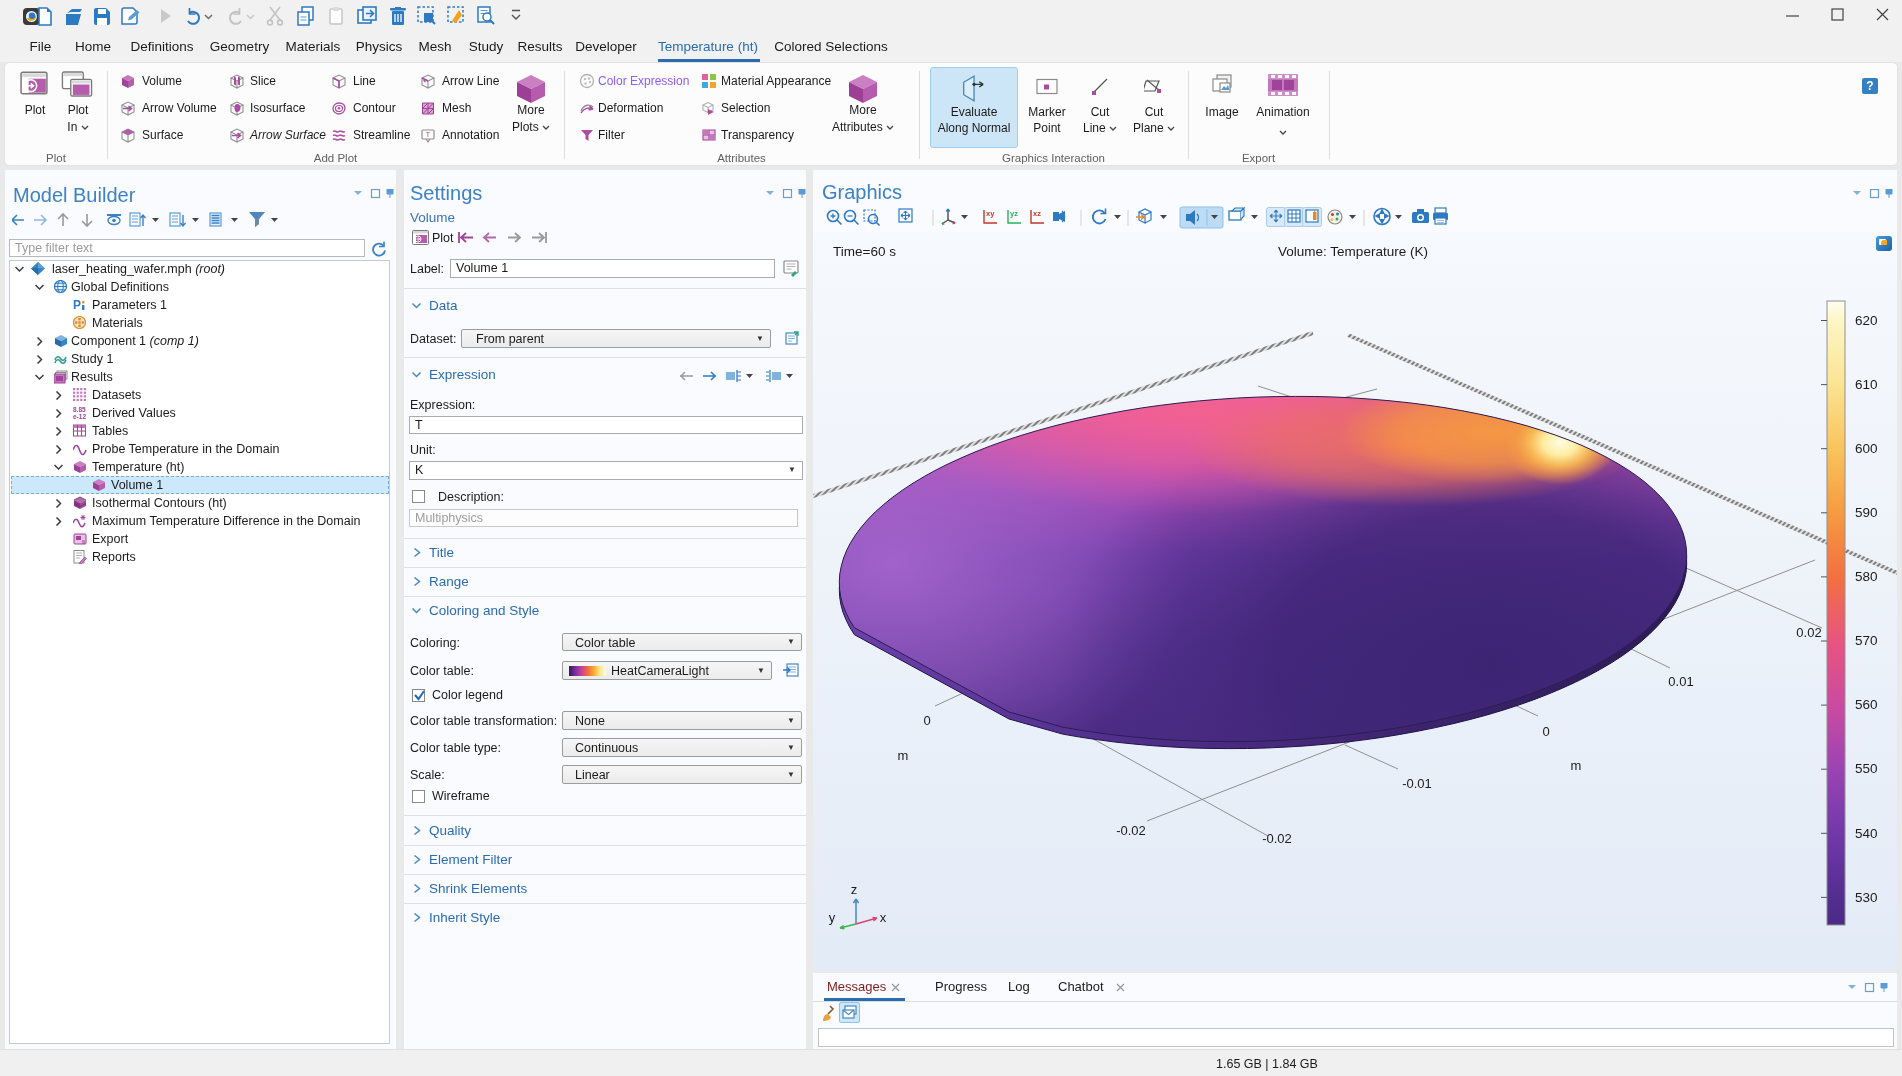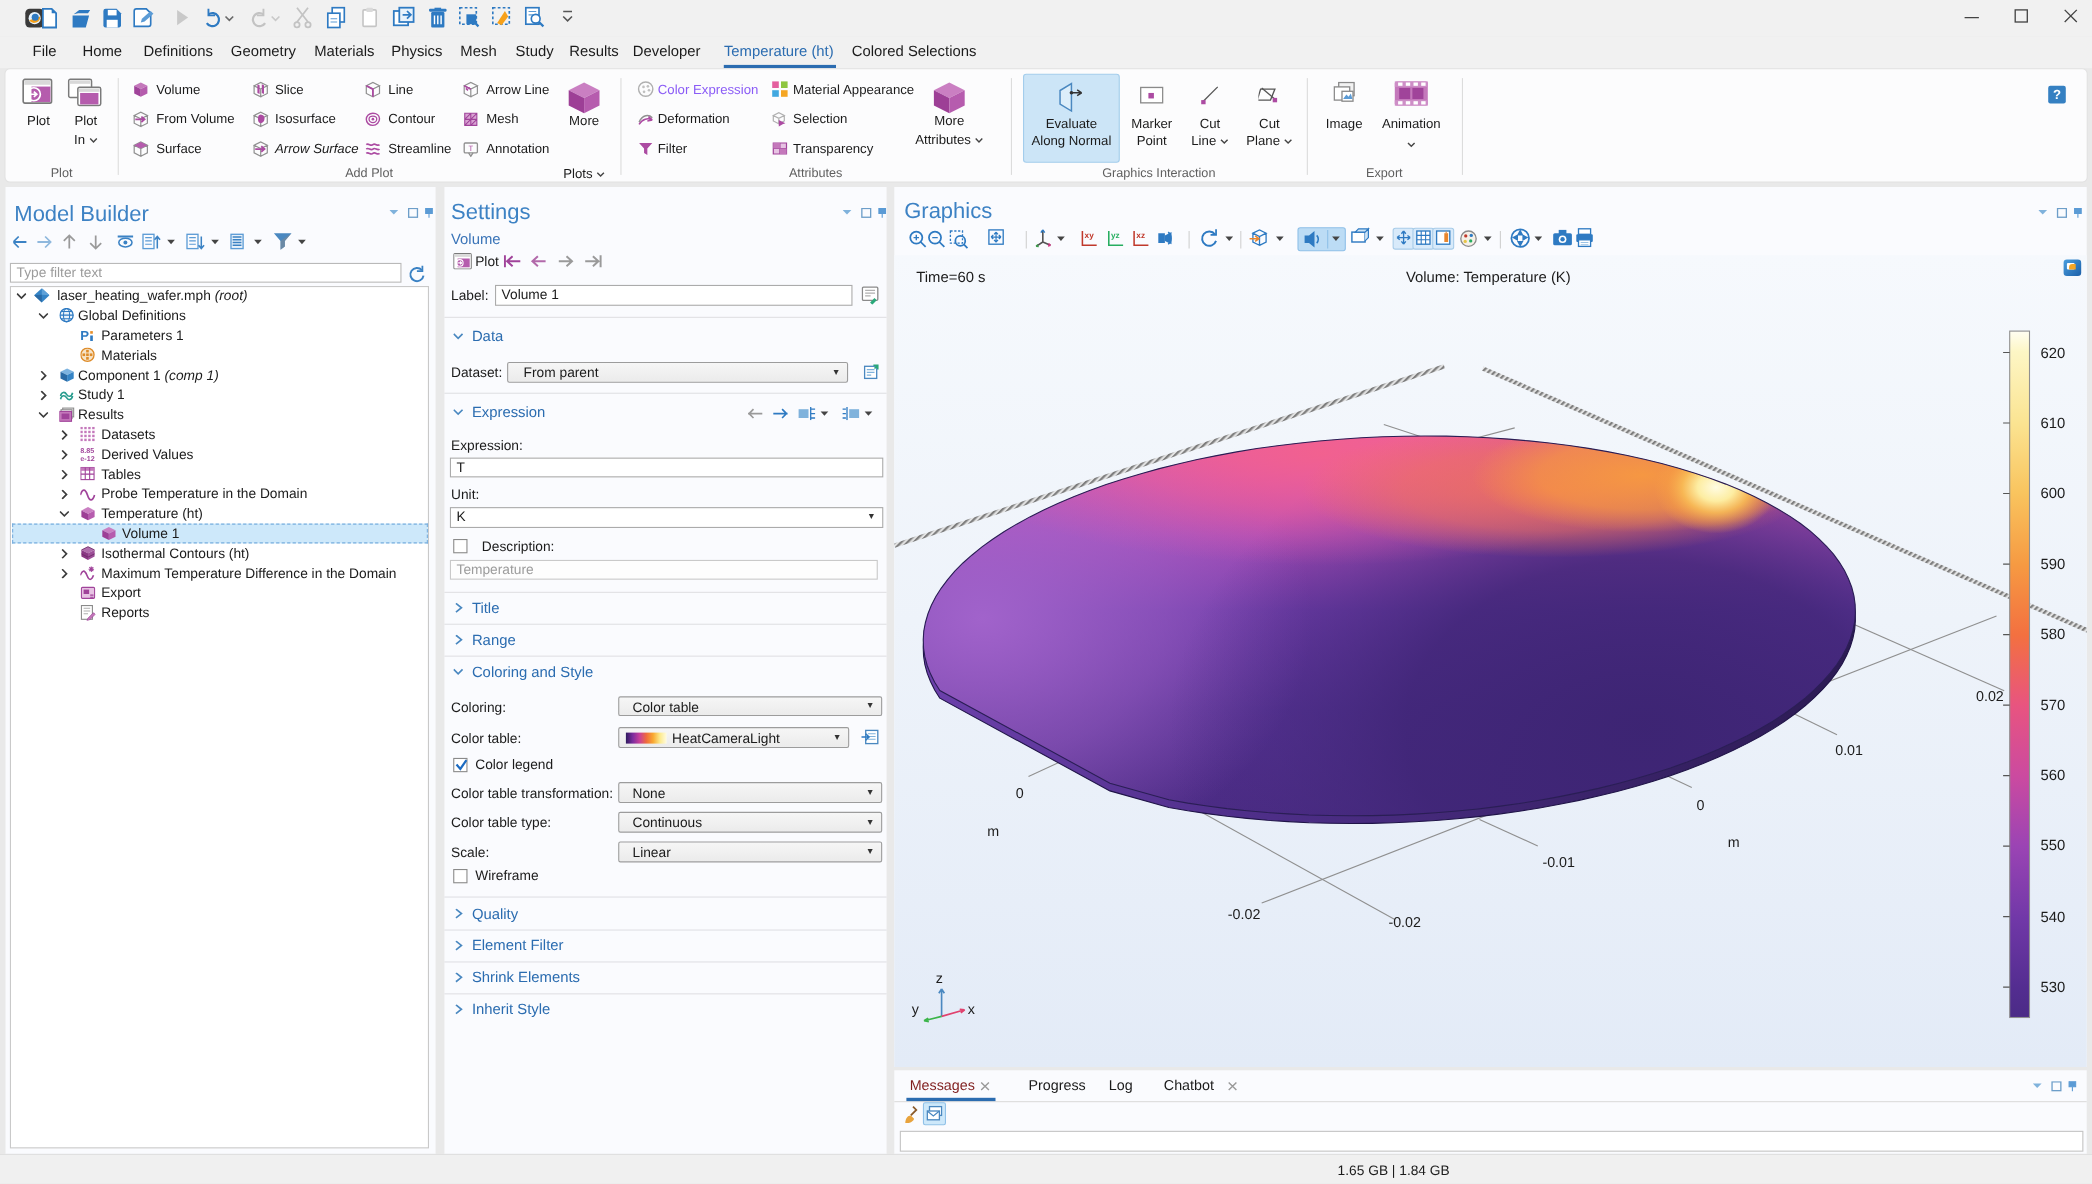--- a/index.html
+++ b/index.html
@@ -403,21 +403,21 @@
   <div class="abs rlabel" style="left:43px; top:57px; width:60px; text-align:center;">In <svg width="8" height="6">
         <use href="#chev" x="1" y="1"></use>
       </svg></div>
   <svg class="abs" style="left:115px; top:10px;" width="16" height="16">
       <use href="#cubeS"></use>
     </svg>
   <div class="abs rlabel" style="left:137px; top:11px;">Volume</div>
   <svg class="abs" style="left:115px; top:37px;" width="16" height="16">
       <use href="#cubeArr"></use>
     </svg>
-  <div class="abs rlabel" style="left:137px; top:38px;">From Volume</div>
+  <div class="abs rlabel" style="left:137px; top:38px;">Arrow Volume</div>
   <svg class="abs" style="left:115px; top:64px;" width="16" height="16">
       <use href="#cubeWS"></use>
     </svg>
   <div class="abs rlabel" style="left:137px; top:65px;">Surface</div>
   <svg class="abs" style="left:224px; top:10px;" width="16" height="16">
       <use href="#slice"></use>
     </svg>
   <div class="abs rlabel" style="left:245px; top:11px;">Slice</div>
   <svg class="abs" style="left:224px; top:37px;" width="16" height="16">
       <use href="#iso"></use>
@@ -450,21 +450,21 @@
     </svg>
   <div class="abs rlabel" style="left:437px; top:38px;">Mesh</div>
   <svg class="abs" style="left:415px; top:64px;" width="16" height="16">
       <use href="#annot"></use>
     </svg>
   <div class="abs rlabel" style="left:437px; top:65px;">Annotation</div>
   <svg class="abs" style="left:508px; top:8px;" width="36" height="34" viewBox="0 0 36 34">
       <use href="#bigcube"></use>
     </svg>
   <div class="abs rlabel" style="left:496px; top:40px; width:60px; text-align:center;">More</div>
-  <div class="abs rlabel" style="left:496px; top:57px; width:60px; text-align:center;margin-top:31px;">Plots <svg width="8" height="6">
+  <div class="abs rlabel" style="left:496px; top:57px; width:60px; text-align:center;">Plots <svg width="8" height="6">
         <use href="#chev" x="1" y="1"></use>
       </svg></div>
   <svg class="abs" style="left:574px; top:10px;" width="16" height="16">
       <use href="#palette"></use>
     </svg>
   <div class="abs rlabel" style="left:593px; top:11px; color:#8b5cf6;">Color Expression</div>
   <svg class="abs" style="left:574px; top:37px;" width="16" height="16">
       <use href="#deform"></use>
     </svg>
   <div class="abs rlabel" style="left:593px; top:38px;">Deformation</div>
@@ -775,21 +775,21 @@
         <path d="M4 0 v12 M0 2 h3 m-3 4 h3 m-3 4 h3" stroke="#2e7ac2" stroke-width="1.2" fill="none"></path>
       </g>
     <path d="M106 4 l3.5 4 3.5 -4 z" fill="#444"></path>
   </svg>
   <div class="abs flabel" style="left:6px; top:228px;">Expression:</div>
   <div class="abs inputbox" style="left:5px; top:246px; width:394px; height:18px; line-height:16px; padding-left:5px;">T</div>
   <div class="abs flabel" style="left:6px; top:273px;">Unit:</div>
   <div class="abs inputbox" style="left:5px; top:291px; width:394px; height:19px; line-height:17px; padding-left:5px;">K<span class="ddarrow">▼</span></div>
   <div class="checkbox" style="left:8px; top:320px;"></div>
   <div class="abs flabel" style="left:34px; top:320px;">Description:</div>
-  <div class="abs inputbox" style="left:5px; top:339px; width:389px; height:18px; line-height:16px; padding-left:5px; color:#9c9c9c; border-color:#c9c9c9; background:#fdfdfd;">Temperature</div>
+  <div class="abs inputbox" style="left:5px; top:339px; width:389px; height:18px; line-height:16px; padding-left:5px; color:#9c9c9c; border-color:#c9c9c9; background:#fdfdfd;">Multiphysics</div>
   <div class="sep" style="top:368px;"></div>
   <svg class="abs" style="left:9px; top:378px;" width="8" height="10">
       <path d="M1.5 0.5 L6.5 4.5 L1.5 8.5" fill="none" stroke="#4a88c0" stroke-width="1.5"></path>
     </svg>
   <div class="abs sechead" style="left:25px; top:375px;">Title</div>
   <div class="sep" style="top:397px;"></div>
   <svg class="abs" style="left:9px; top:407px;" width="8" height="10">
       <path d="M1.5 0.5 L6.5 4.5 L1.5 8.5" fill="none" stroke="#4a88c0" stroke-width="1.5"></path>
     </svg>
   <div class="abs sechead" style="left:25px; top:404px;">Range</div>

